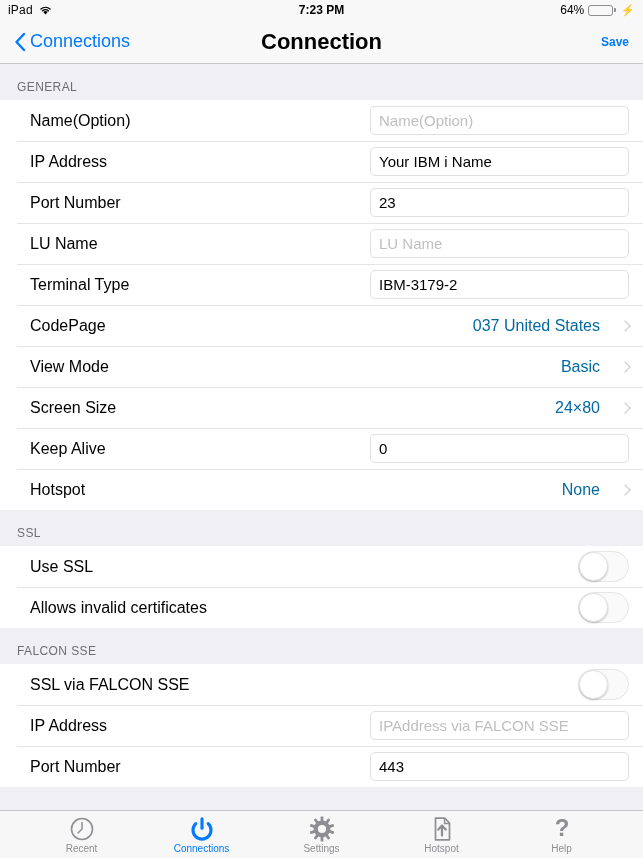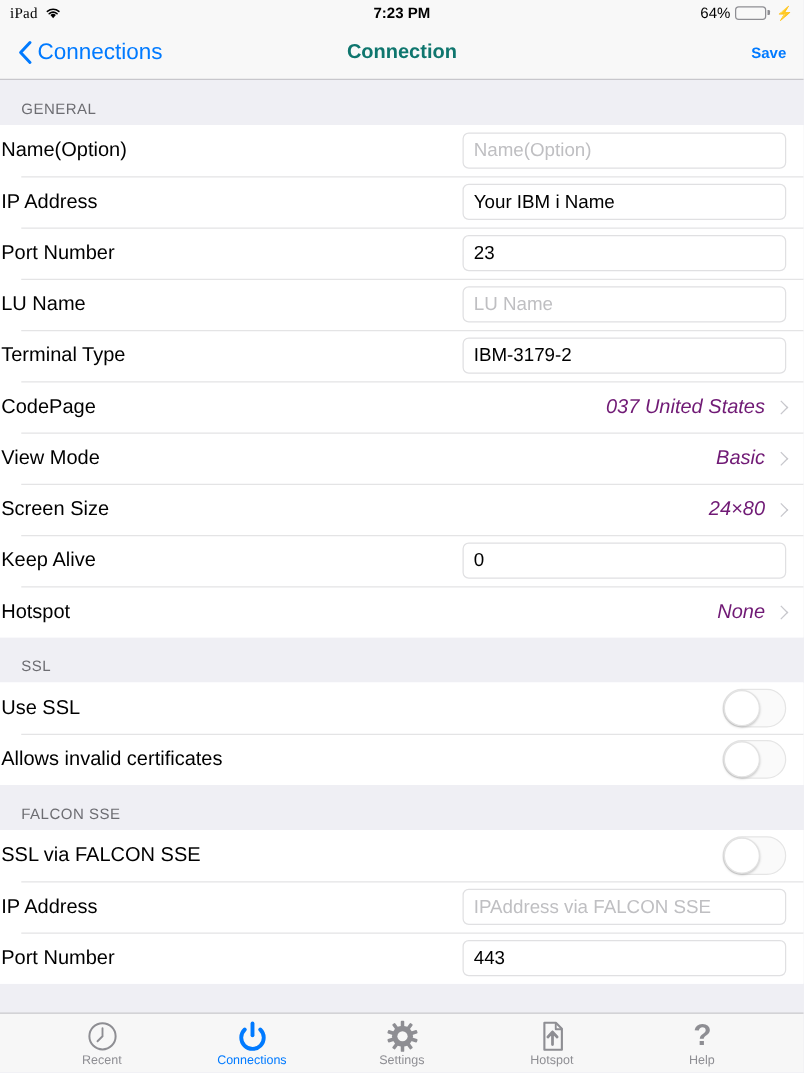--- a/index.html
+++ b/index.html
@@ -12,21 +12,21 @@
   }
   #app { position:relative; width:643px; height:858px; background:#EFEFF4; }
 
   
   .statusbar {
     height:20px; background:#F8F8F8;
     display:flex; align-items:center;
     padding:0 8px; font-size:12px; color:#000;
     position:relative;
   }
-  .sb-left { display:flex; align-items:center; gap:5px;font-family:Liberation Serif, serif; }
+  .sb-left { display:flex; align-items:center; gap:5px; }
   .sb-device { font-size:12px; letter-spacing:0.2px; }
   .wifi-icon { display:block; }
   .sb-time {
     position:absolute; left:0; right:0; text-align:center;
     font-size:12px; font-weight:bold; pointer-events:none;
   }
   .sb-right {
     margin-left:auto; display:flex; align-items:center; gap:4px;
     font-size:12px;
     justify-content:flex-end;
@@ -49,61 +49,61 @@
     border-bottom:1px solid #C8C7CC;
     display:flex; align-items:center; position:relative;
     padding:0 14px;
   }
   .nav-back {
     display:flex; align-items:center; gap:4px;
     color:#007AFF; font-size:18px; cursor:pointer;
   }
   .nav-title {
     position:absolute; left:0; right:0; text-align:center;
-    font-size:16px; font-weight:bold; color:#0f766e; pointer-events:none;
+    font-size:22px; font-weight:bold; color:#000000; pointer-events:none;
   }
   .nav-save {
     margin-left:auto; color:#007AFF; font-size:12px;
     font-weight:bold; cursor:pointer;
   }
 
   
   .content {
     position:absolute; top:64px; bottom:48px; left:0; right:0;
     background:#EFEFF4; overflow:hidden;
   }
   .section-header {
     height:36px; display:flex; align-items:flex-end;
     padding:0 15px 6px 17px;
     font-size:12px; color:#6D6D72; letter-spacing:0.4px;
     background:#EFEFF4;
   }
   .group { background:#FFFFFF; }
   .row {
     height:41px; display:flex; align-items:center;
-    padding:0 14px 0 1px; background:#FFFFFF;
+    padding:0 14px 0 30px; background:#FFFFFF;
     position:relative;
   }
   .row + .row::before {
     content:""; position:absolute; left:17px; right:0; top:0;
     height:1px; background:#E4E4E5;
   }
   .row-label { font-size:16px; color:#000; flex:none; }
   .row-spacer { flex:1; }
 
   .field {
     width:259px; height:29px;
     border:1px solid #E0E0E2; border-radius:5px;
     background:#FFF; font-size:15px; color:#000;
     padding:0 8px; outline:none;
     font-family:"Liberation Sans", sans-serif;
   }
   .field::placeholder { color:#BFBFC2; }
 
-  .disclosure-val { font-size:16px; color:#701a75; margin-right:9px;font-style:italic; }
+  .disclosure-val { font-size:16px; color:#0369a1; margin-right:21px; }
   .chev {
     width:8px; height:8px;
     border-right:1.6px solid #C7C7CC; border-top:1.6px solid #C7C7CC;
     transform:rotate(45deg); display:inline-block;
   }
 
   .toggle {
     width:51px; height:31px; border-radius:16px;
     background:#FAFAFA; border:1px solid #E5E5E5;
     position:relative; cursor:pointer; flex:none;

